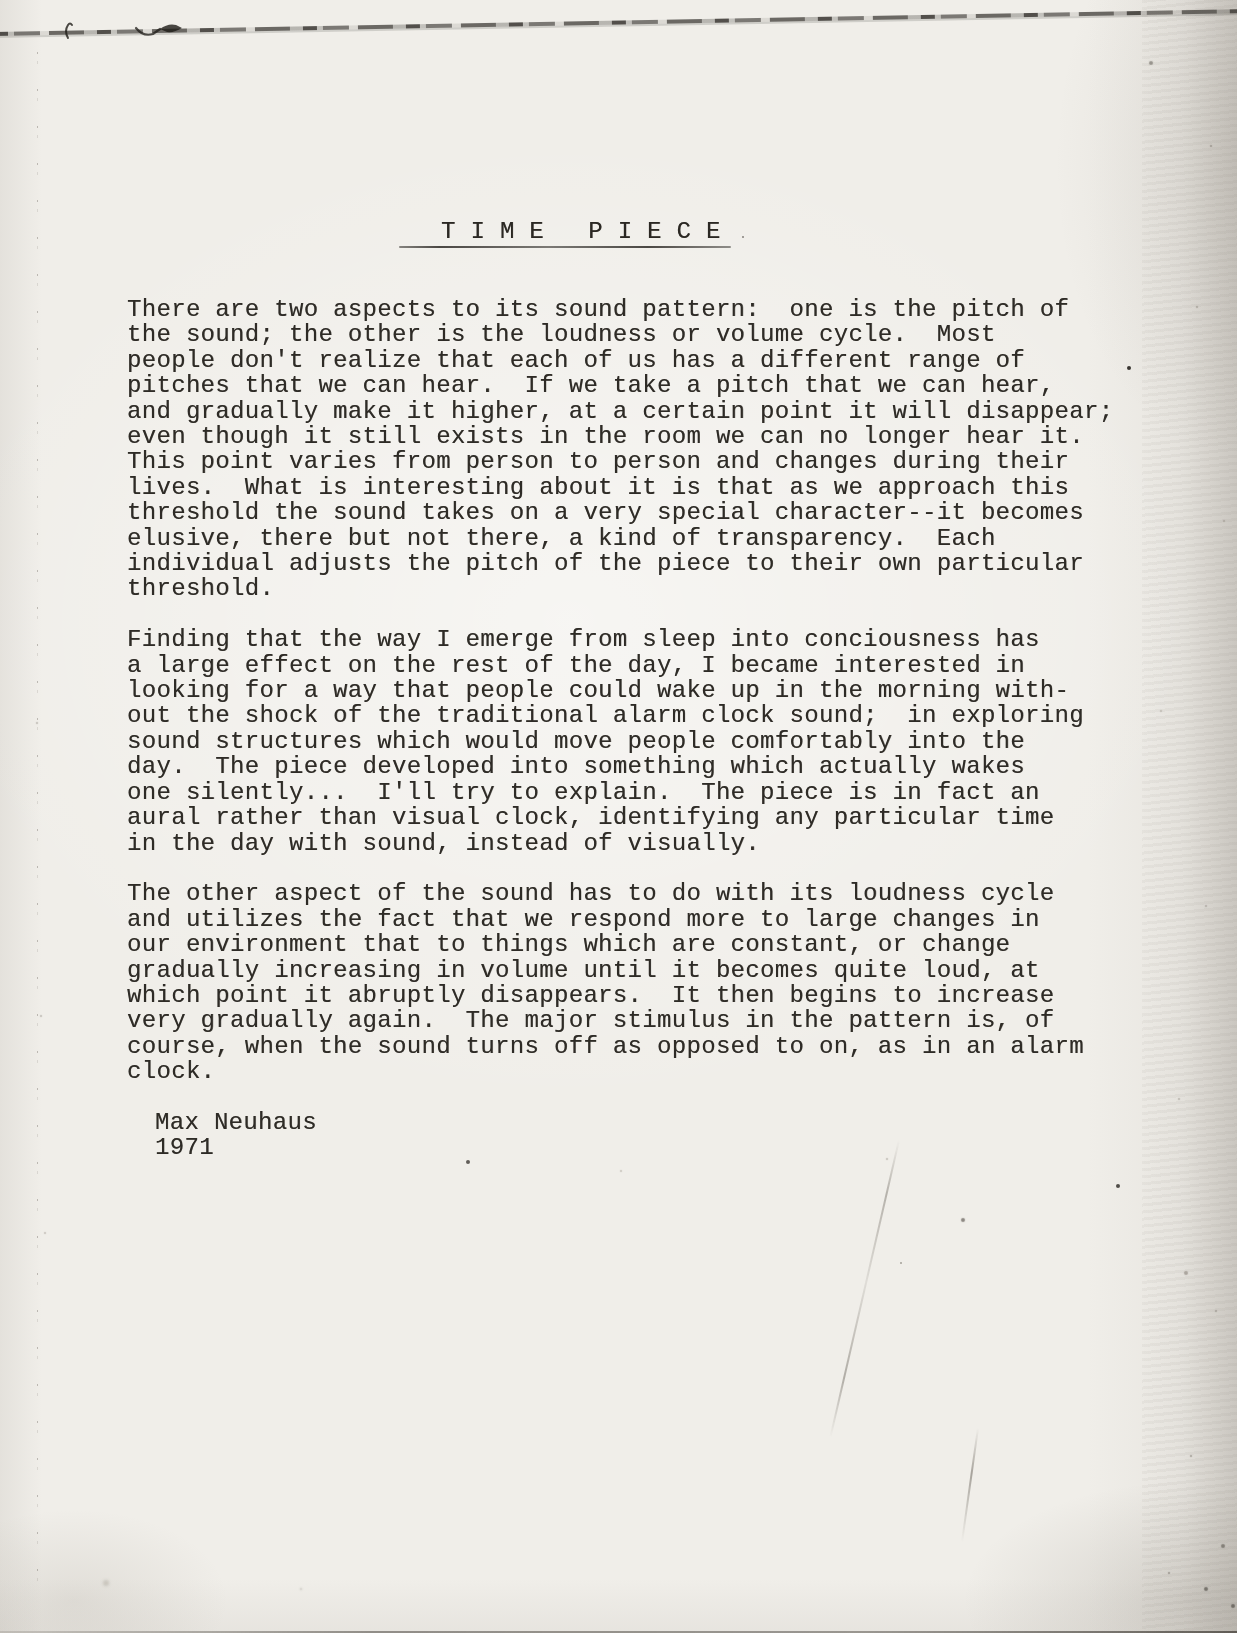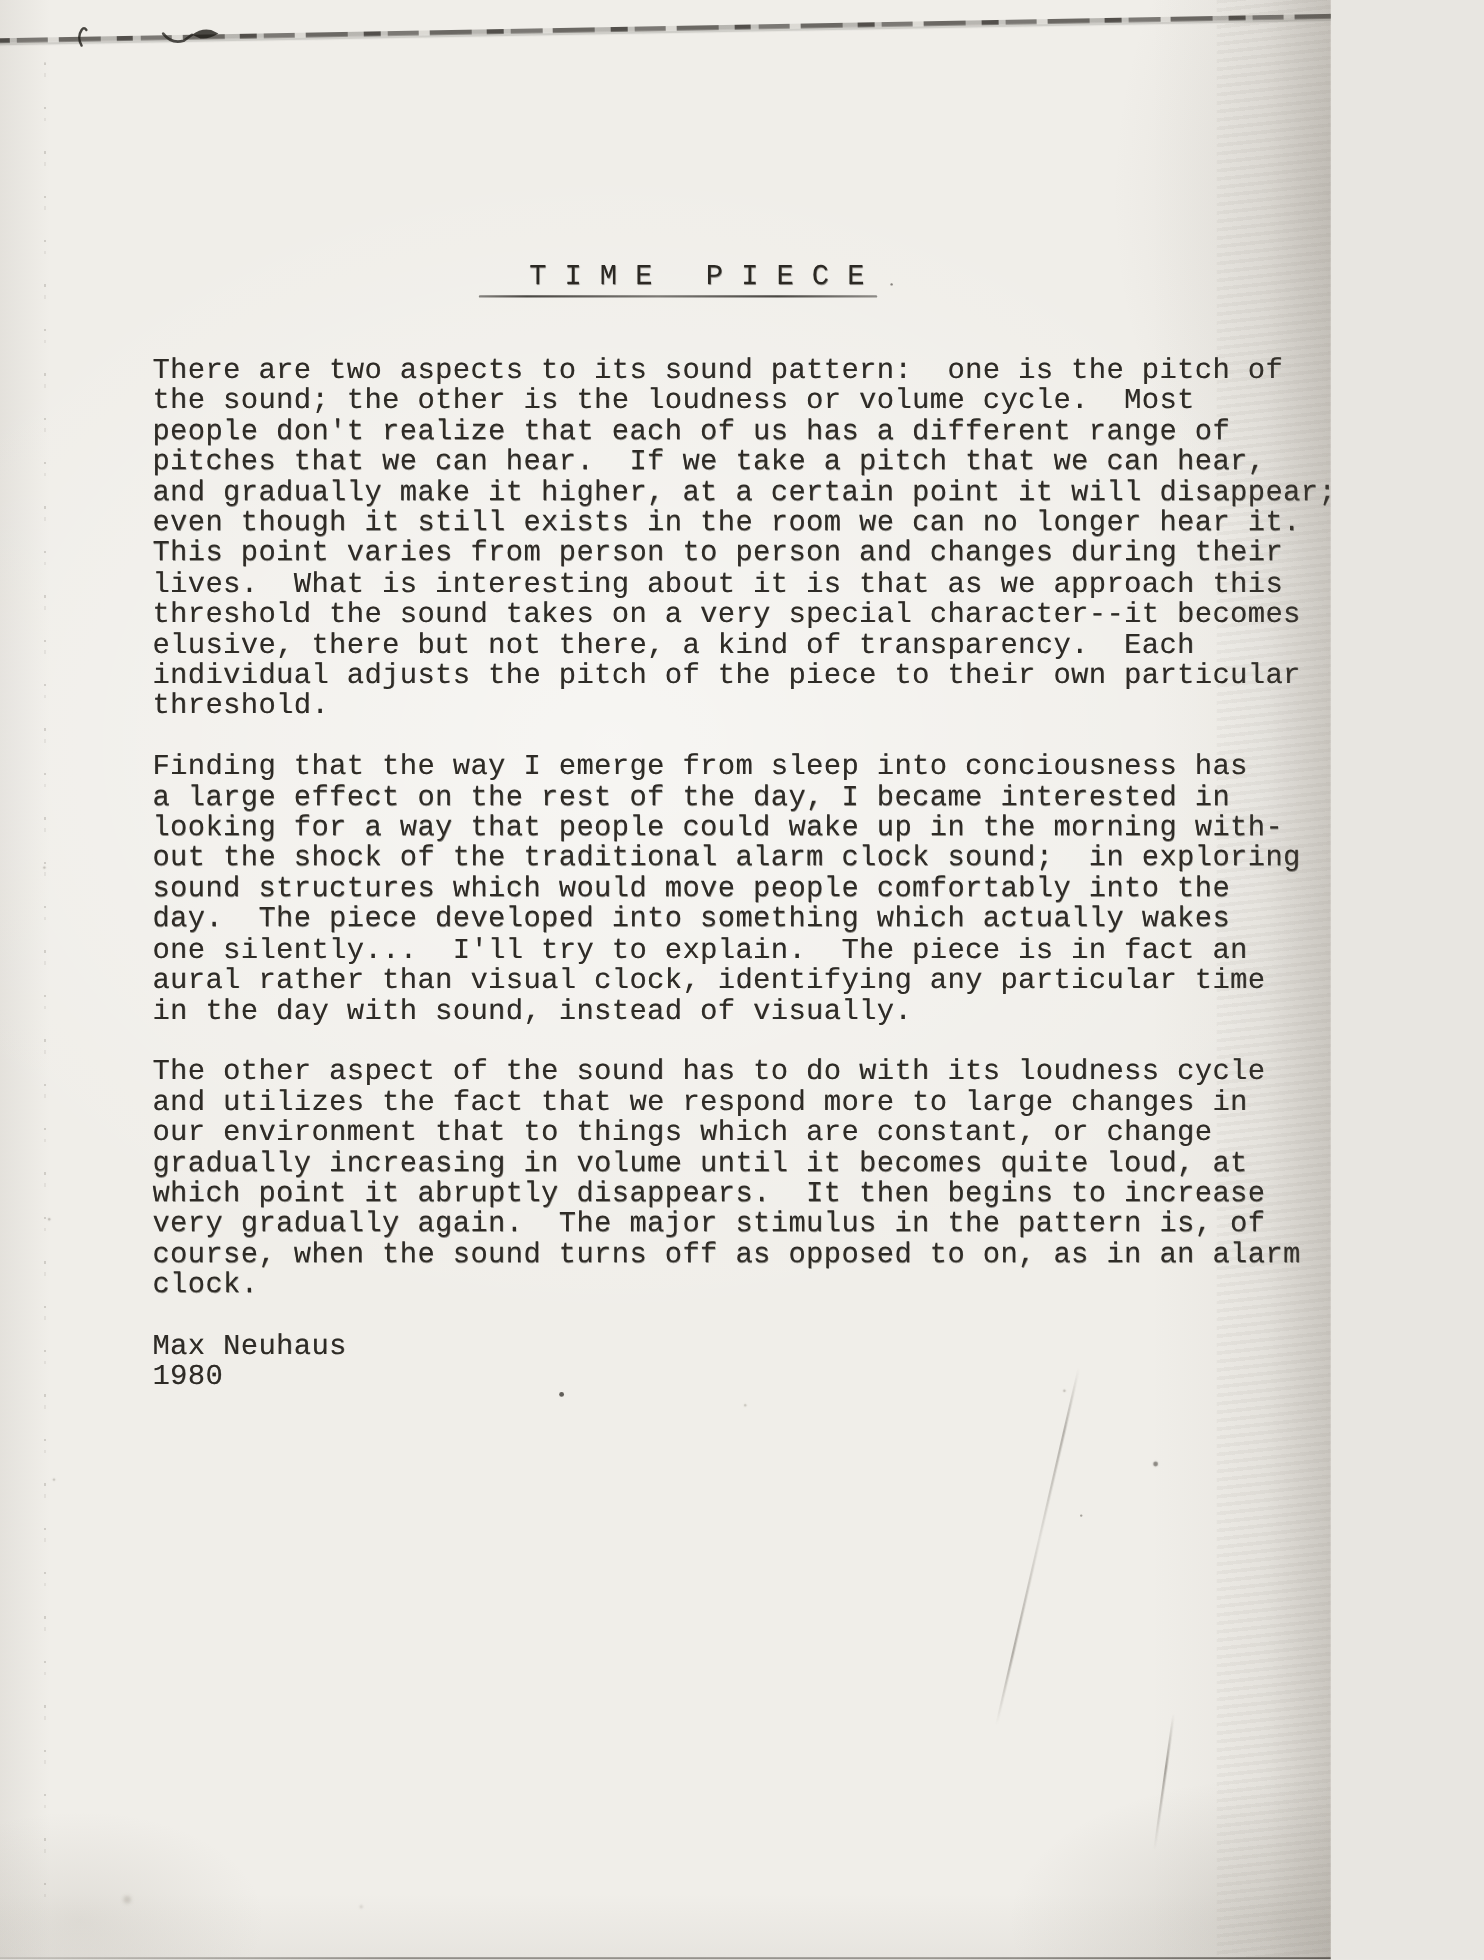--- a/index.html
+++ b/index.html
@@ -6,21 +6,21 @@
     margin: 0;
     padding: 0;
     width: 1237px;
     height: 1633px;
     overflow: hidden;
     background: #e8e6e1;
     font-family: "Liberation Mono", "DejaVu Sans Mono", monospace;
   }
   .page {
     position: relative;
-    width: 1109px;
+    width: 1237px;
     height: 1633px;
     overflow: hidden;
     background:
       radial-gradient(ellipse 900px 700px at 46% 38%, rgba(255,255,255,0.45), rgba(255,255,255,0) 70%),
       radial-gradient(ellipse 320px 170px at 96% 98%, rgba(115,108,97,0.20), transparent 70%),
       radial-gradient(ellipse 220px 130px at 6% 98%, rgba(130,122,110,0.14), transparent 70%),
       radial-gradient(ellipse 260px 420px at 100% 10%, rgba(120,112,102,0.12), transparent 70%),
       linear-gradient(90deg, rgba(120,112,102,0.10), rgba(120,112,102,0) 42px),
       linear-gradient(270deg, rgba(120,112,102,0.17), rgba(120,112,102,0.06) 60px, rgba(120,112,102,0) 150px),
       linear-gradient(0deg, rgba(120,112,102,0.08), rgba(120,112,102,0) 55px),
@@ -100,21 +100,21 @@
     line-height: 25.4px;
     letter-spacing: 0.32px;
     color: #2e2b26;
     text-shadow: 0.3px 0.3px 0.55px rgba(46,43,38,0.5);
   }
   .para {
     white-space: pre;
     margin: 0 0 25.4px 0;
   }
   .sig { margin: 0; }
-  .sig div { white-space: pre; }
+  .sig div { white-space: pre; margin-left: 28px; }
   
   .crease {
     position: absolute;
     width: 1.5px;
     filter: blur(0.35px);
     transform-origin: top center;
   }
   .crease-1 {
     left: 898px; top: 1140px; height: 305px;
     background: linear-gradient(180deg,
@@ -230,21 +230,21 @@
     <div class="para">The other aspect of the sound has to do with its loudness cycle
 and utilizes the fact that we respond more to large changes in
 our environment that to things which are constant, or change
 gradually increasing in volume until it becomes quite loud, at
 which point it abruptly disappears.  It then begins to increase
 very gradually again.  The major stimulus in the pattern is, of
 course, when the sound turns off as opposed to on, as in an alarm
 clock.</div>
     <div class="sig">
       <div>Max Neuhaus</div>
-      <div>1980</div>
+      <div>1971</div>
     </div>
   </div>
 
   <div class="crease crease-1"></div>
   <div class="crease crease-2"></div>
 
   <div class="specks"></div>
   <div class="right-band"></div>
   <div class="bottom-line"></div>
 

